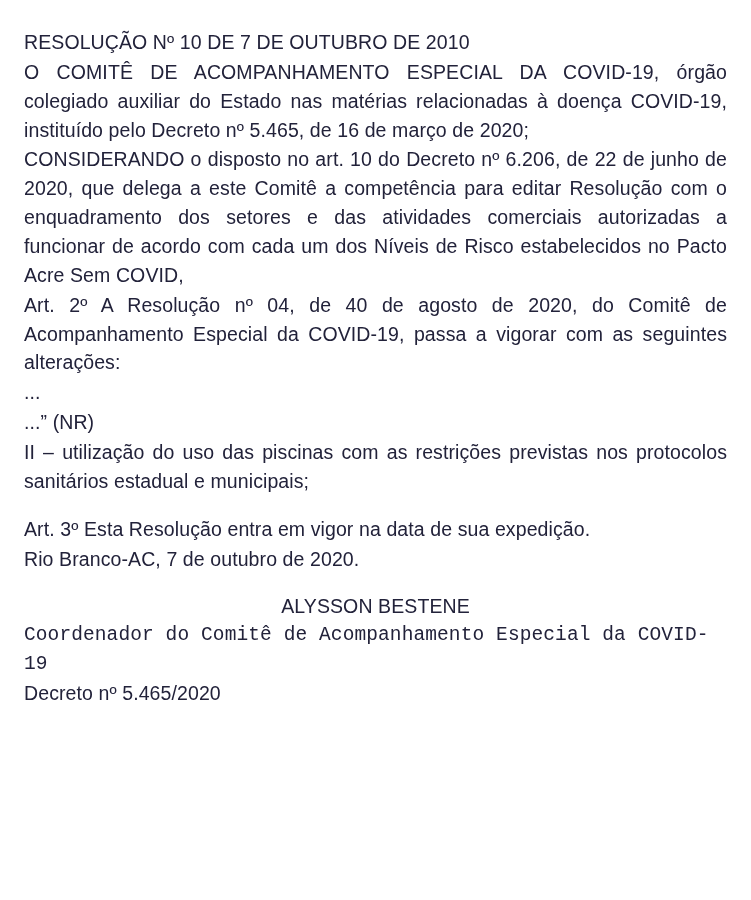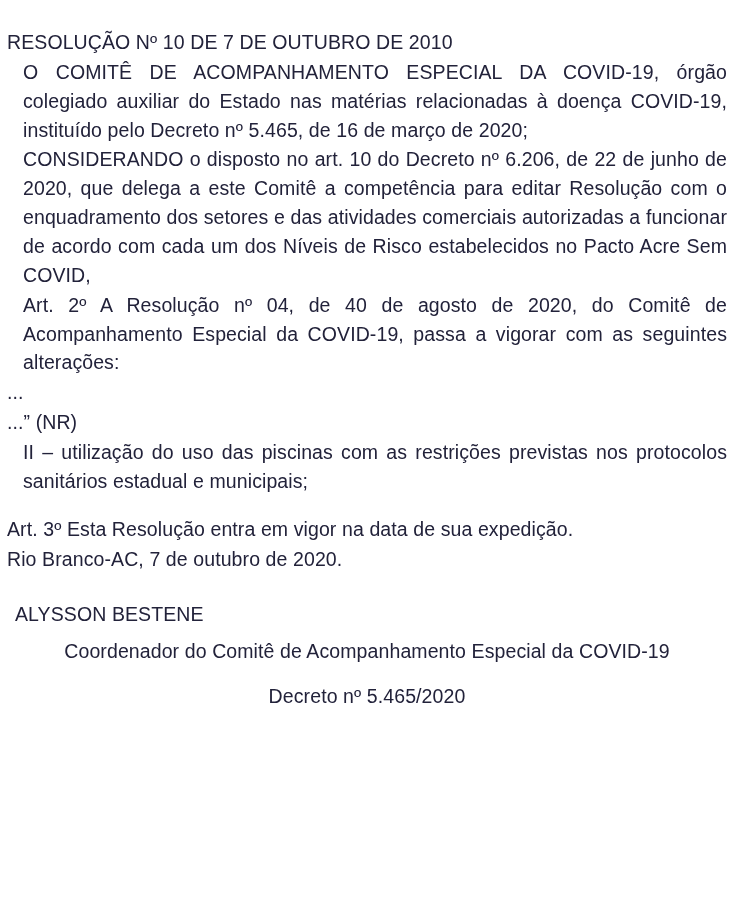--- a/index.html
+++ b/index.html
@@ -13,54 +13,54 @@
     font-family: "Liberation Sans", sans-serif;
     color: #1a1a2e;
     overflow: hidden;
   }
   .page {
     position: relative;
     width: 751px;
     height: 900px;
     background: #ffffff;
     box-sizing: border-box;
-    padding: 28px 24px 10px 7px;
+    padding: 28px 24px 10px 24px;
   }
   .doc {
     font-size: 19.5px;
     line-height: 1.48;
     color: #22223a;
     text-align: justify;
     letter-spacing: 0.1px;
   }
   .para {
     margin: 0 0 1px 0;
   }
   .para.justified {
     text-align: justify;
     text-justify: inter-word;
-    margin-left: 16px;
   }
   .para.left {
     text-align: left;
   }
   .gap-medium {
     height: 18px;
   }
   .sign-name {
-    margin: 8px;
-    text-align: left;
+    margin: 0;
+    text-align: center;
   }
   .sign-role {
-    margin: 8px;
-    text-align: center;
+    margin: 0;
+    text-align: left;
+    font-family: Liberation Mono, monospace;
   }
   .sign-decree {
-    margin: 16px;
-    text-align: center;
+    margin: 0;
+    text-align: left;
   }
   .ellipsis-line {
     margin: 0 0 1px 0;
     text-align: left;
   }
 </style>
 </head>
 <body>
 
 <div class="page">

